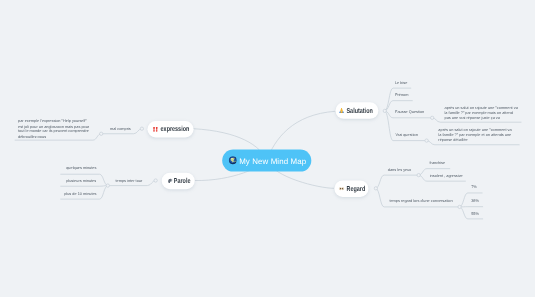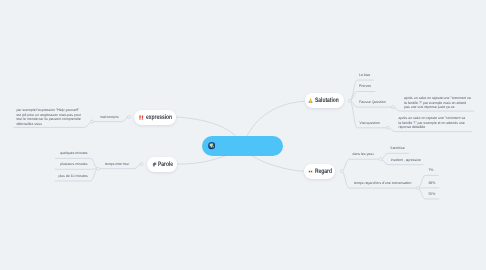--- a/index.html
+++ b/index.html
@@ -92,20 +92,21 @@
                  C7.5 5.7 6 5.3 5.2 5.4 C4.6 5.5 4.2 4.6 4.6 4.2 Z" fill="#dfe2a6"></path>
         <path d="M11.6 9.4 C12.3 9 13.3 9.1 13.6 9.8 C13.9 10.5 13.1 11.4 12.4 11.8
                  C11.9 12.1 11.2 11.9 11.1 11.3 C11 10.6 11.1 9.7 11.6 9.4 Z" fill="#b6ca72"></path>
         <path d="M8.6 3.4 C9.6 2.9 11 3.1 11.7 3.7 C12.1 4.1 11.7 4.6 11 4.5
                  C10.2 4.3 9.2 4.3 8.6 4.1 Z" fill="#e2a13c"></path>
         <path d="M8.9 9.7 C9.4 9.4 9.8 9.8 9.7 10.4 C9.5 11.2 9 12.1 8.5 12.1
                  C8 12.1 8.3 11.1 8.4 10.5 Z" fill="#dfe2a6"></path>
       </g>
       <circle cx="8" cy="8" r="7.3" fill="none" stroke="#081a3c" stroke-width="1.1" opacity=".85"></circle>
     </svg>
+    <span class="lbl">My New Mind Map</span>
   </div>
 
   <div class="pill" style="left:134px;top:109.5px;width:42px;height:15px;padding-left:5.4px;box-sizing:border-box;">
     <svg class="ico" viewBox="0 0 16 16">
       <path d="M0.8 1.2 L5.8 1.2 L5.1 9.6 L1.5 9.6 Z" fill="#e8413a"></path>
       <circle cx="3.2" cy="12.5" r="2.5" fill="#e8413a"></circle>
       <path d="M8.6 1.2 L13.6 1.2 L12.9 9.6 L9.3 9.6 Z" fill="#e8413a"></path>
       <circle cx="11" cy="12.5" r="2.5" fill="#e8413a"></circle>
     </svg>
     <span class="lbl">expression</span>

